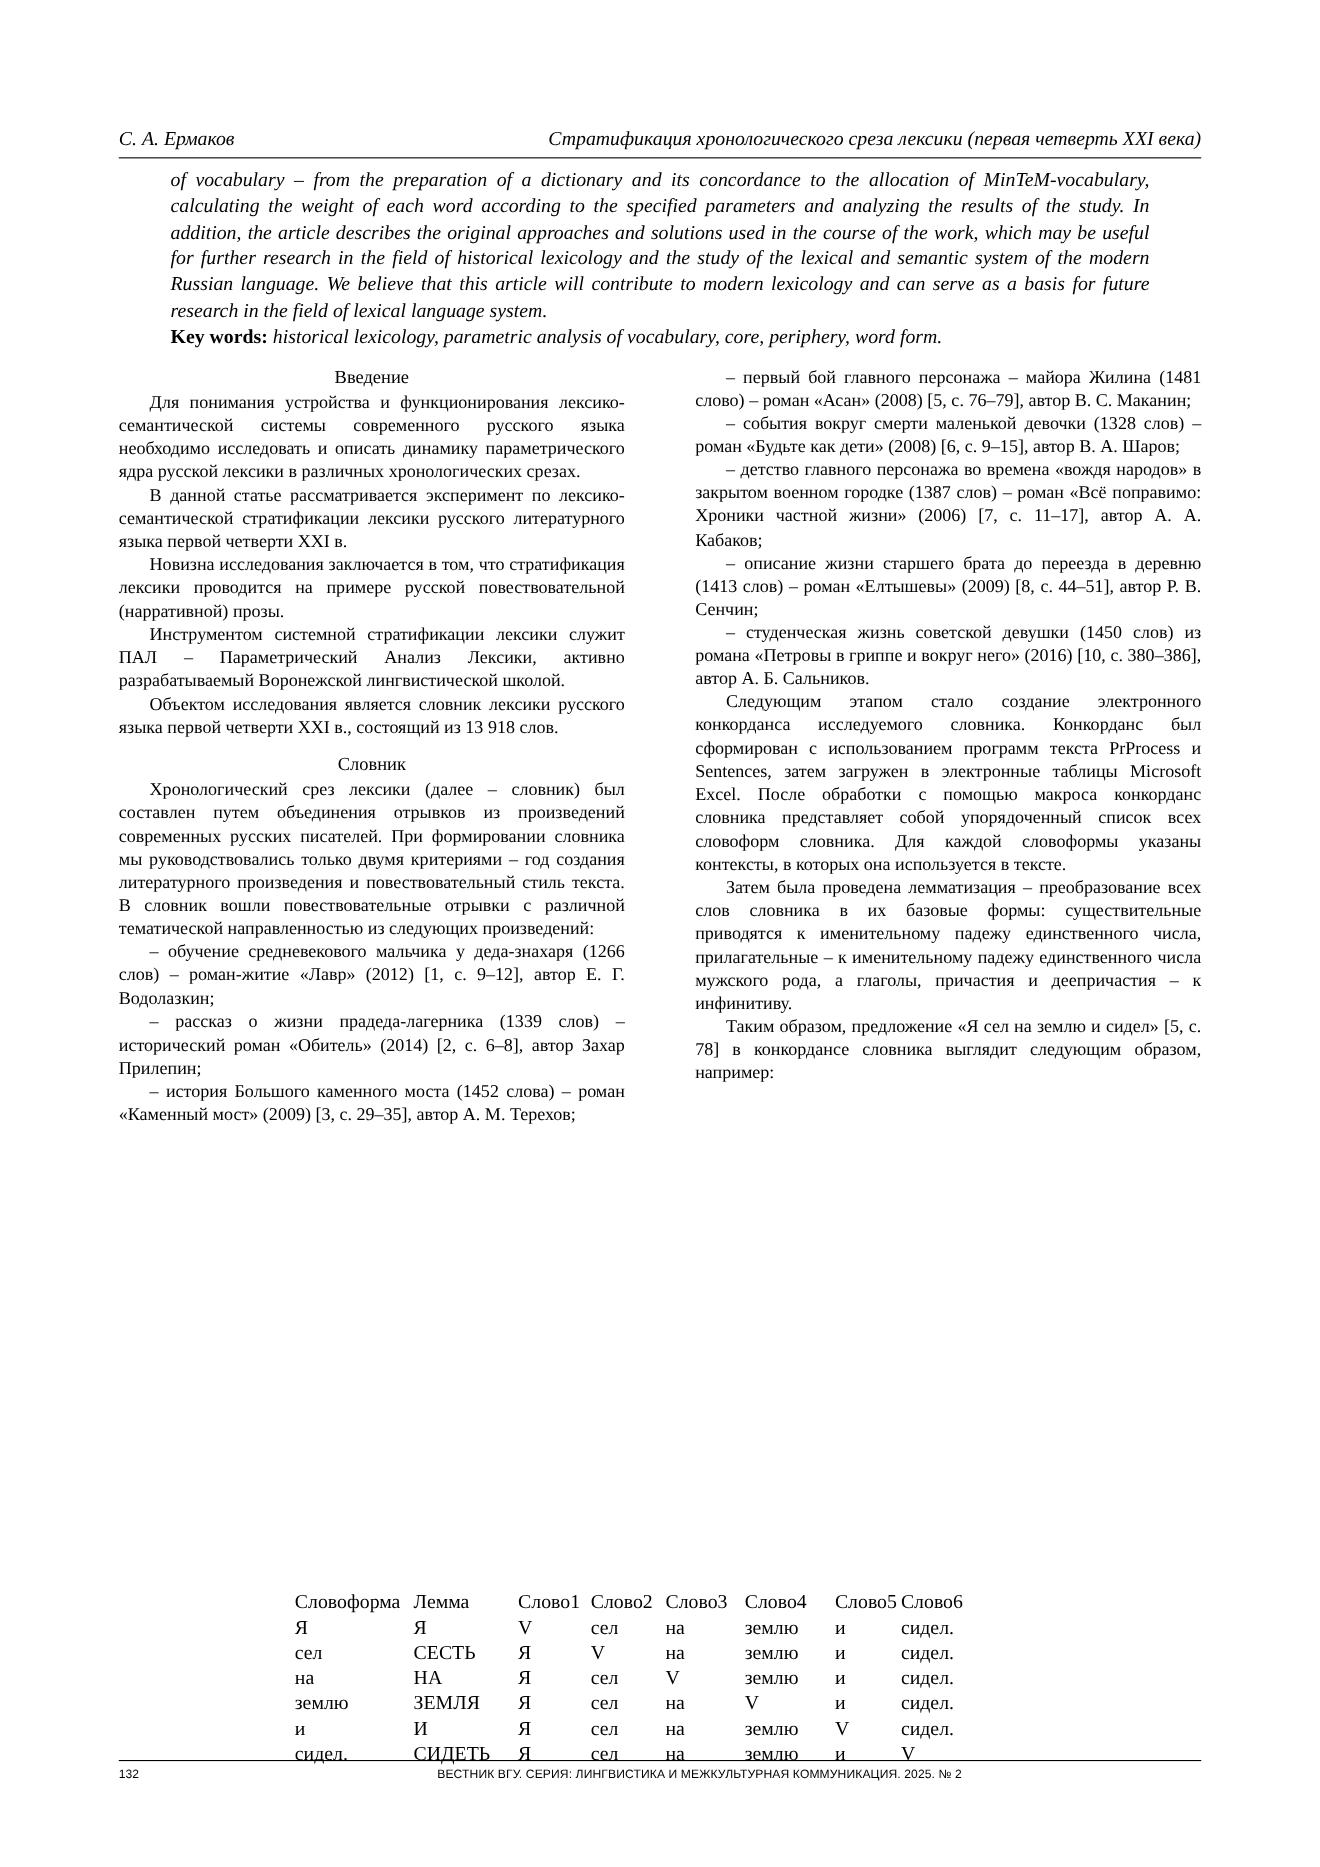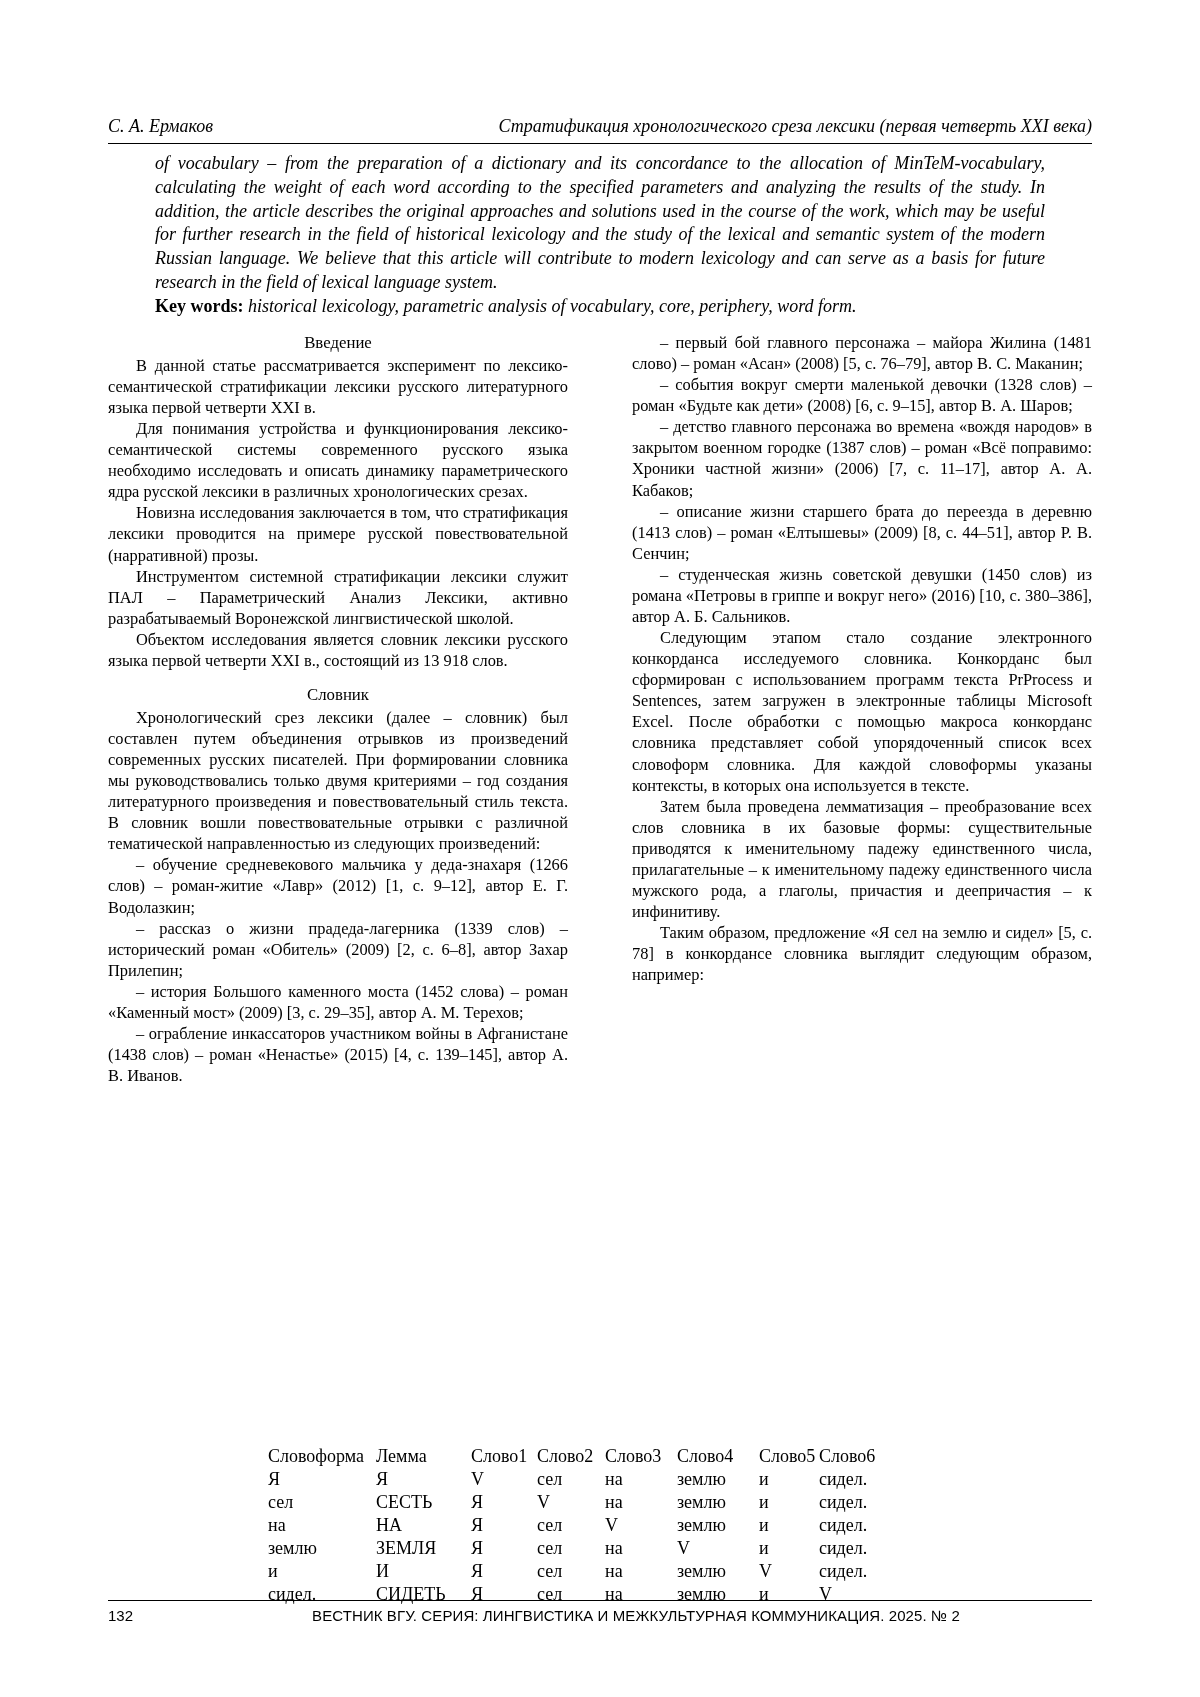--- a/index.html
+++ b/index.html
@@ -141,21 +141,21 @@
     background: #000;
   }
   .footer {
     position: absolute;
     left: 108px;
     top: 1607px;
     width: 984px;
     display: flex;
     align-items: baseline;
     font-family: "Liberation Sans", sans-serif;
-    font-size: 15px;
+    font-size: 11px;
     justify-content: space-between;
   }
   .footer .pageno {
     width: 72px;
     flex: 0 0 72px;
   }
   .footer .journal {
     flex: 1;
     text-align: center;
     letter-spacing: 0.1px;
@@ -174,31 +174,30 @@
 
   <div class="abstract">
     <p>of vocabulary – from the preparation of a dictionary and its concordance to the allocation of MinTeM-vocabulary, calculating the weight of each word according to the specified parameters and analyzing the results of the study. In addition, the article describes the original approaches and solutions used in the course of the work, which may be useful for further research in the field of historical lexicology and the study of the lexical and semantic system of the modern Russian language. We believe that this article will contribute to modern lexicology and can serve as a basis for future research in the field of lexical language system.</p>
     <p class="keywords"><b>Key words:</b><span> historical lexicology, parametric analysis of vocabulary, core, periphery, word form.</span></p>
   </div>
 
   <div class="columns">
 
     <div class="col left">
       <h2>Введение</h2>
+      <p>Для понимания устройства и функционирования лексико-семантической системы современного русского языка необходимо исследовать и описать динамику параметрического ядра русской лексики в различных хронологических срезах.</p>
       <p>В данной статье рассматривается эксперимент по лексико-семантической стратификации лексики русского литературного языка первой четверти XXI в.</p>
-      <p>Для понимания устройства и функционирования лексико-семантической системы современного русского языка необходимо исследовать и описать динамику параметрического ядра русской лексики в различных хронологических срезах.</p>
       <p>Новизна исследования заключается в том, что стратификация лексики проводится на примере русской повествовательной (нарративной) прозы.</p>
       <p>Инструментом системной стратификации лексики служит ПАЛ – Параметрический Анализ Лексики, активно разрабатываемый Воронежской лингвистической школой.</p>
       <p>Объектом исследования является словник лексики русского языка первой четверти XXI в., состоящий из 13 918 слов.</p>
       <h2 class="spaced">Словник</h2>
       <p>Хронологический срез лексики (далее – словник) был составлен путем объединения отрывков из произведений современных русских писателей. При формировании словника мы руководствовались только двумя критериями – год создания литературного произведения и повествовательный стиль текста. В словник вошли повествовательные отрывки с различной тематической направленностью из следующих произведений:</p>
       <p class="dash">– обучение средневекового мальчика у деда-знахаря (1266 слов) – роман-житие «Лавр» (2012) [1, с. 9–12], автор Е. Г. Водолазкин;</p>
-      <p class="dash">– рассказ о жизни прадеда-лагерника (1339 слов) – исторический роман «Обитель» (2009) [2, с. 6–8], автор Захар  Прилепин;</p>
+      <p class="dash">– рассказ о жизни прадеда-лагерника (1339 слов) – исторический роман «Обитель» (2014) [2, с. 6–8], автор Захар  Прилепин;</p>
       <p class="dash">– история Большого каменного моста (1452 слова) – роман «Каменный мост» (2009) [3, с. 29–35], автор А. М. Терехов;</p>
-      <p class="dash">– ограбление инкассаторов участником войны в Афганистане (1438 слов) – роман «Ненастье» (2015) [4, с. 139–145], автор А. В. Иванов.</p>
     </div>
 
     <div class="col right">
       <p class="dash">– первый бой главного персонажа – майора Жилина (1481 слово) – роман «Асан» (2008) [5, с. 76–79], автор В. С. Маканин;</p>
       <p class="dash">– события вокруг смерти маленькой девочки (1328 слов) – роман «Будьте как дети» (2008) [6, с. 9–15], автор В. А. Шаров;</p>
       <p class="dash">– детство главного персонажа во времена «вождя народов» в закрытом военном городке (1387 слов) – роман «Всё поправимо: Хроники частной жизни» (2006) [7, с. 11–17], автор А. А. Кабаков;</p>
       <p class="dash">– описание жизни старшего брата до переезда в деревню (1413 слов) – роман «Елтышевы» (2009) [8, с. 44–51], автор Р. В. Сенчин;</p>
       <p class="dash">– студенческая жизнь советской девушки (1450 слов) из романа «Петровы в гриппе и вокруг него» (2016) [10, с. 380–386],  автор А. Б. Сальников.</p>
       <p>Следующим этапом стало создание электронного конкорданса исследуемого словника. Конкорданс был сформирован с использованием программ текста PrProcess и Sentences, затем загружен в электронные таблицы Microsoft Excel. После обработки с помощью макроса конкорданс словника представляет собой упорядоченный список всех словоформ словника. Для каждой словоформы указаны контексты, в которых она используется в тексте.</p>
       <p>Затем была проведена лемматизация – преобразование всех слов словника в их базовые формы: существительные приводятся к именительному падежу единственного числа, прилагательные – к именительному падежу единственного числа мужского рода, а глаголы, причастия и деепричастия – к инфинитиву.</p>

